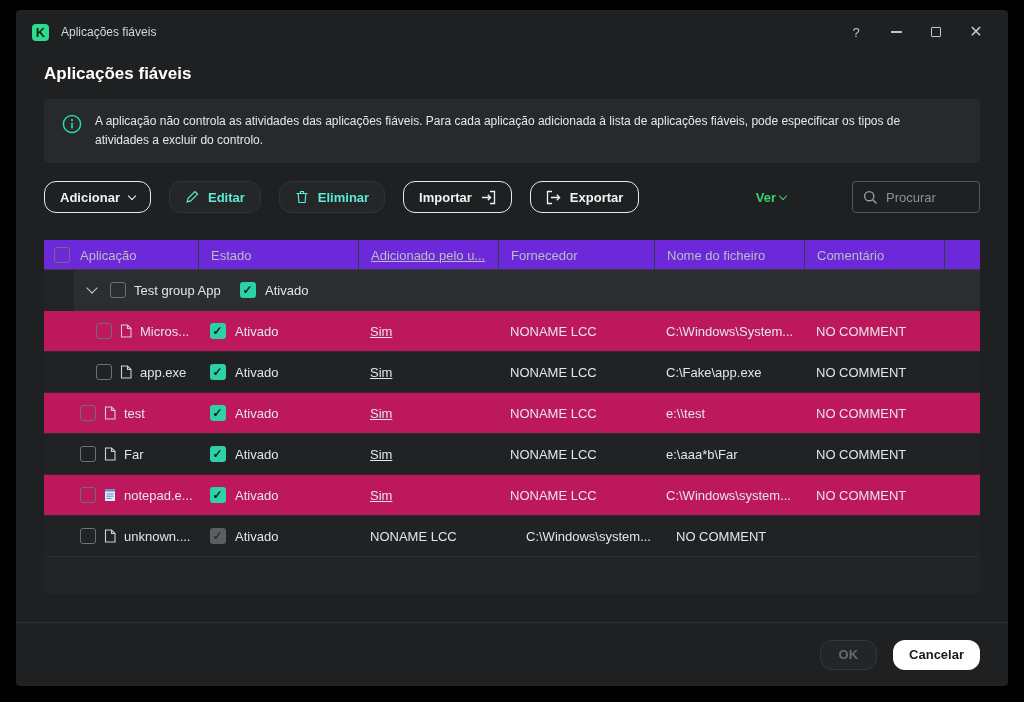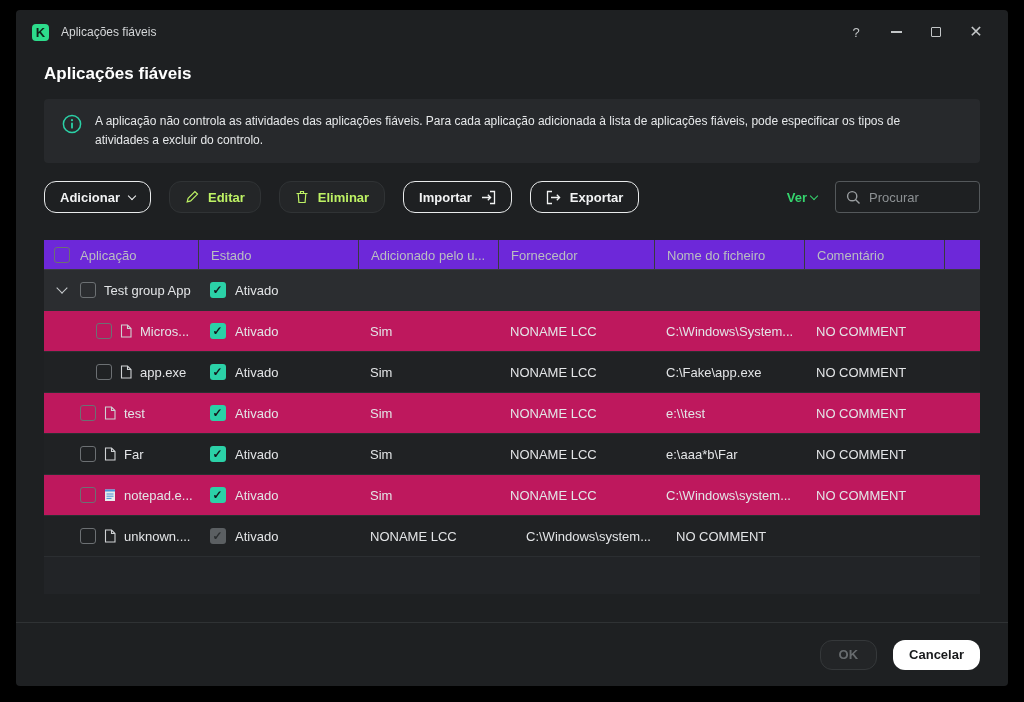--- a/index.html
+++ b/index.html
@@ -37,54 +37,54 @@
   .info-icon { flex:none; margin-top:2px; }
   .banner-text { font-size:12px; line-height:1.55; color:#e6e8ea; }
 
   
   .toolbar { margin:18px 28px 0; display:flex; align-items:center; gap:18px; flex:none; }
   .btn {
     height:32px; border-radius:12px; display:inline-flex; align-items:center; justify-content:center;
     gap:9px; padding:0 15px; font-size:13px; font-weight:bold; background:transparent;
   }
   .btn-outline { border:1px solid #e9ebec; color:#f2f3f4; }
-  .btn-disabled { border:1px solid #303335; background:#242628; color:#bef264; }
+  .btn-disabled { border:1px solid #303335; background:#242628; color:#5eead4; }
   .chev { width:6px; height:6px; border-right:1.6px solid currentColor; border-bottom:1.6px solid currentColor;
           transform:rotate(45deg); display:inline-block; margin-top:-3px; }
   .view-link { margin-left:auto; display:flex; align-items:center; gap:4px; color:#35d46e; font-size:13px; font-weight:bold; }
   .view-link .chev { margin-top:-2px; }
   .search-box {
-    width:145px; height:32px; border:1px solid #54585b; border-radius:4px; background:transparent;
-    display:flex; align-items:center; padding:0 10px; gap:8px;
+    width:128px; height:32px; border:1px solid #54585b; border-radius:4px; background:transparent;
+    display:flex; align-items:center; padding:0 10px; gap:8px;margin-left:48px;
   }
   .search-box input {
     flex:1; min-width:0; background:transparent; border:none; outline:none; color:#e6e8ea; font-size:13px;
     font-family:"Liberation Sans", sans-serif;
   }
   .search-box input::placeholder { color:#8d9194; }
 
   
   .table { margin:27px 28px 0; height:354px; background:#222427; display:flex; flex-direction:column; overflow:hidden; }
   .trow { display:flex; align-items:stretch; flex:none; }
   .thead { height:30px; background:#6d28d9; border-bottom:1px solid #3a3d40; color:#babec1; font-size:13px; }
   .cell { flex:none; display:flex; align-items:center; padding:0 12px; overflow:hidden; white-space:nowrap; font-size:13px; }
   .c-chev { width:36px; padding:0; justify-content:center; }
   .c-name { width:118px; padding:0 6px 0 0; gap:8px; }
   .c-status { width:160px; gap:9px; }
-  .c-added { width:140px; }
+  .c-added { width:140px;text-decoration:underline; }
   .c-vendor { width:156px; }
   .c-file { width:150px; }
   .c-comment { width:140px; }
   .c-extra { width:36px; }
   .thead .bl { border-left:1px solid #383b3e; }
   .thead .cell { padding-top:1px; }
 
   .rbody { flex:1; background:#222427; }
   .row { height:41px; border-bottom:1px solid #2b2e31; color:#e3e5e7; }
-  .row-group { background:#2b2d30; }
+  .row-group { background:#2b2d30;margin-left:30px; }
   .row-a { background:#be185d; }
   .row-b { background:#202224; }
   .row .label { overflow:hidden; white-space:nowrap; }
 
   .indent { padding-left:16px; }
 
   
   .cb { width:16px; height:16px; border-radius:3px; flex:none; position:relative; }
   .cb-empty { border:1.6px solid #6c7073; background:transparent; }
   .cb-on { background:#2bd1a7; }

